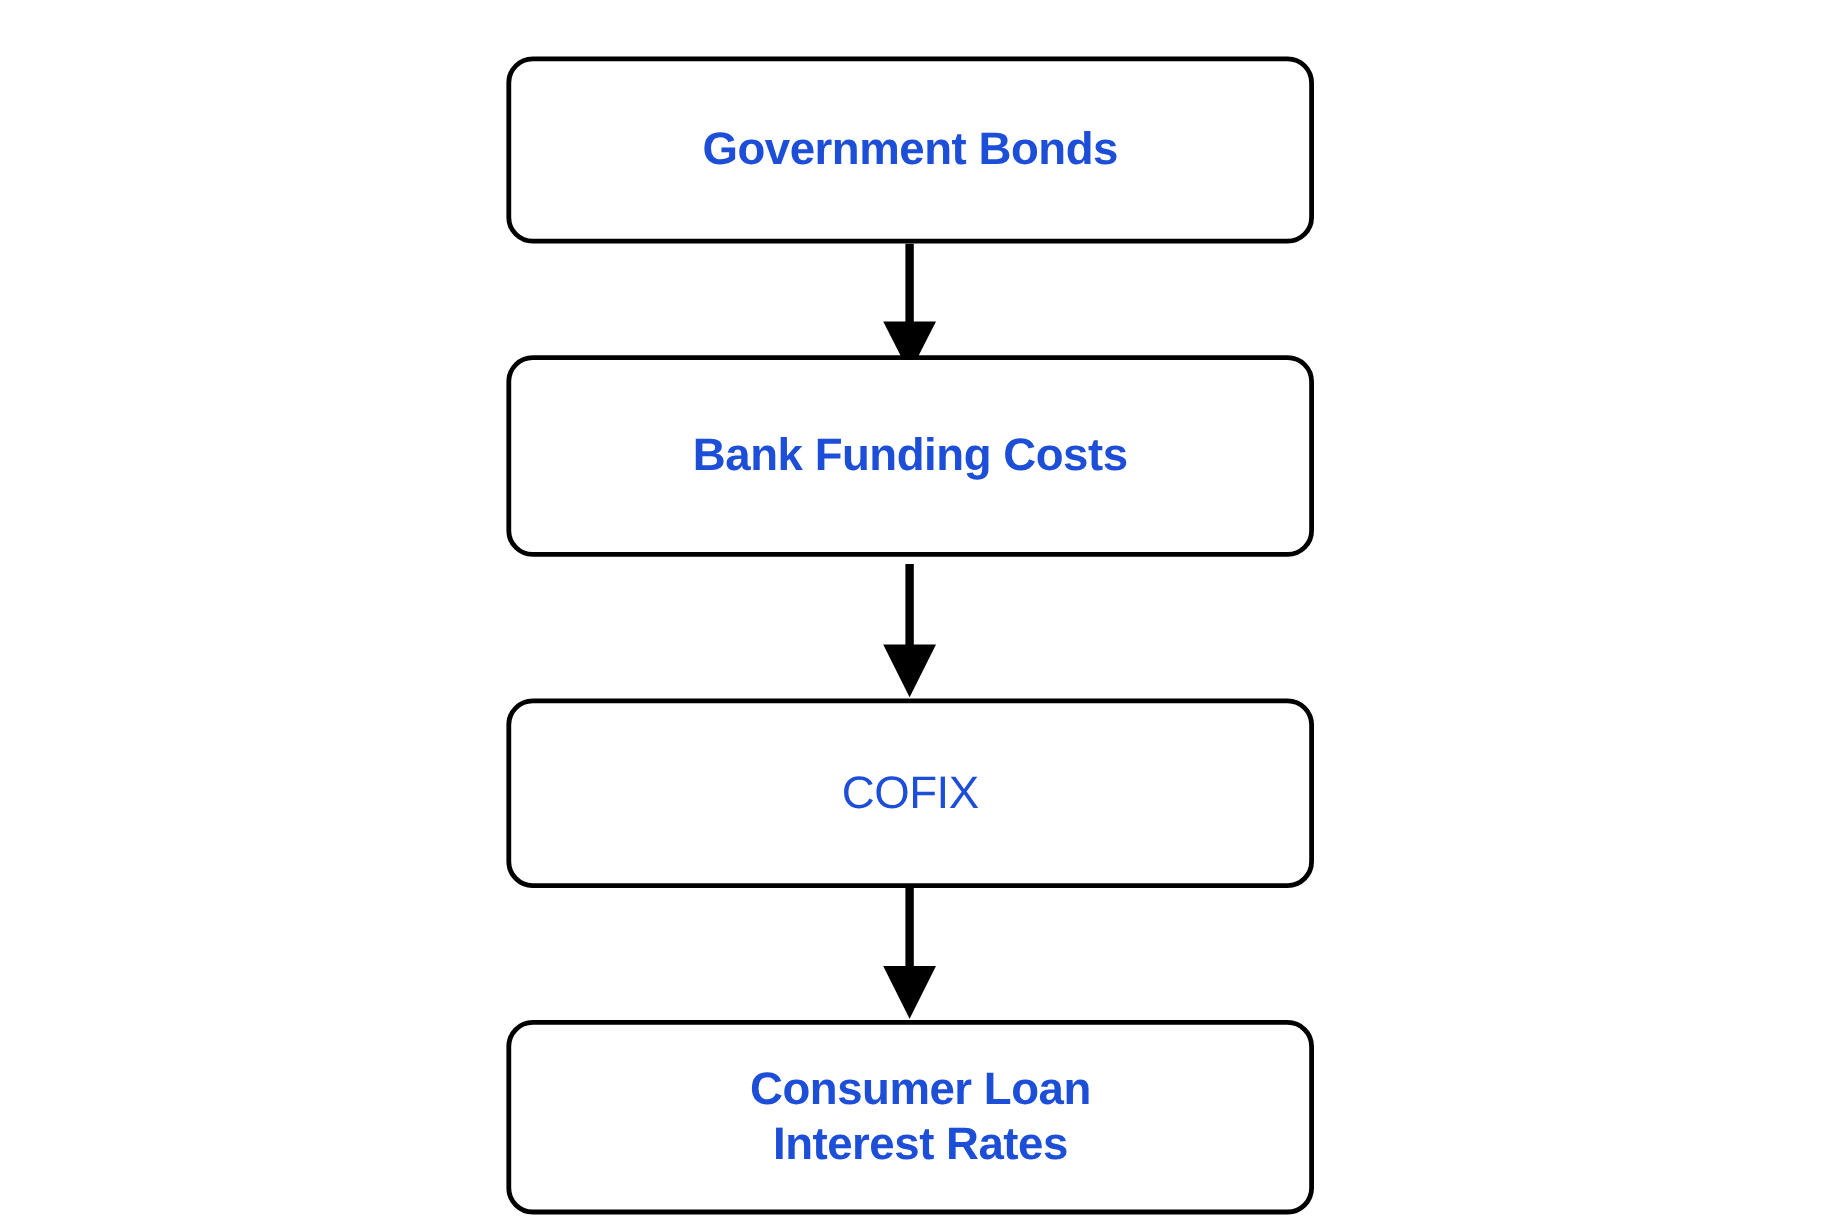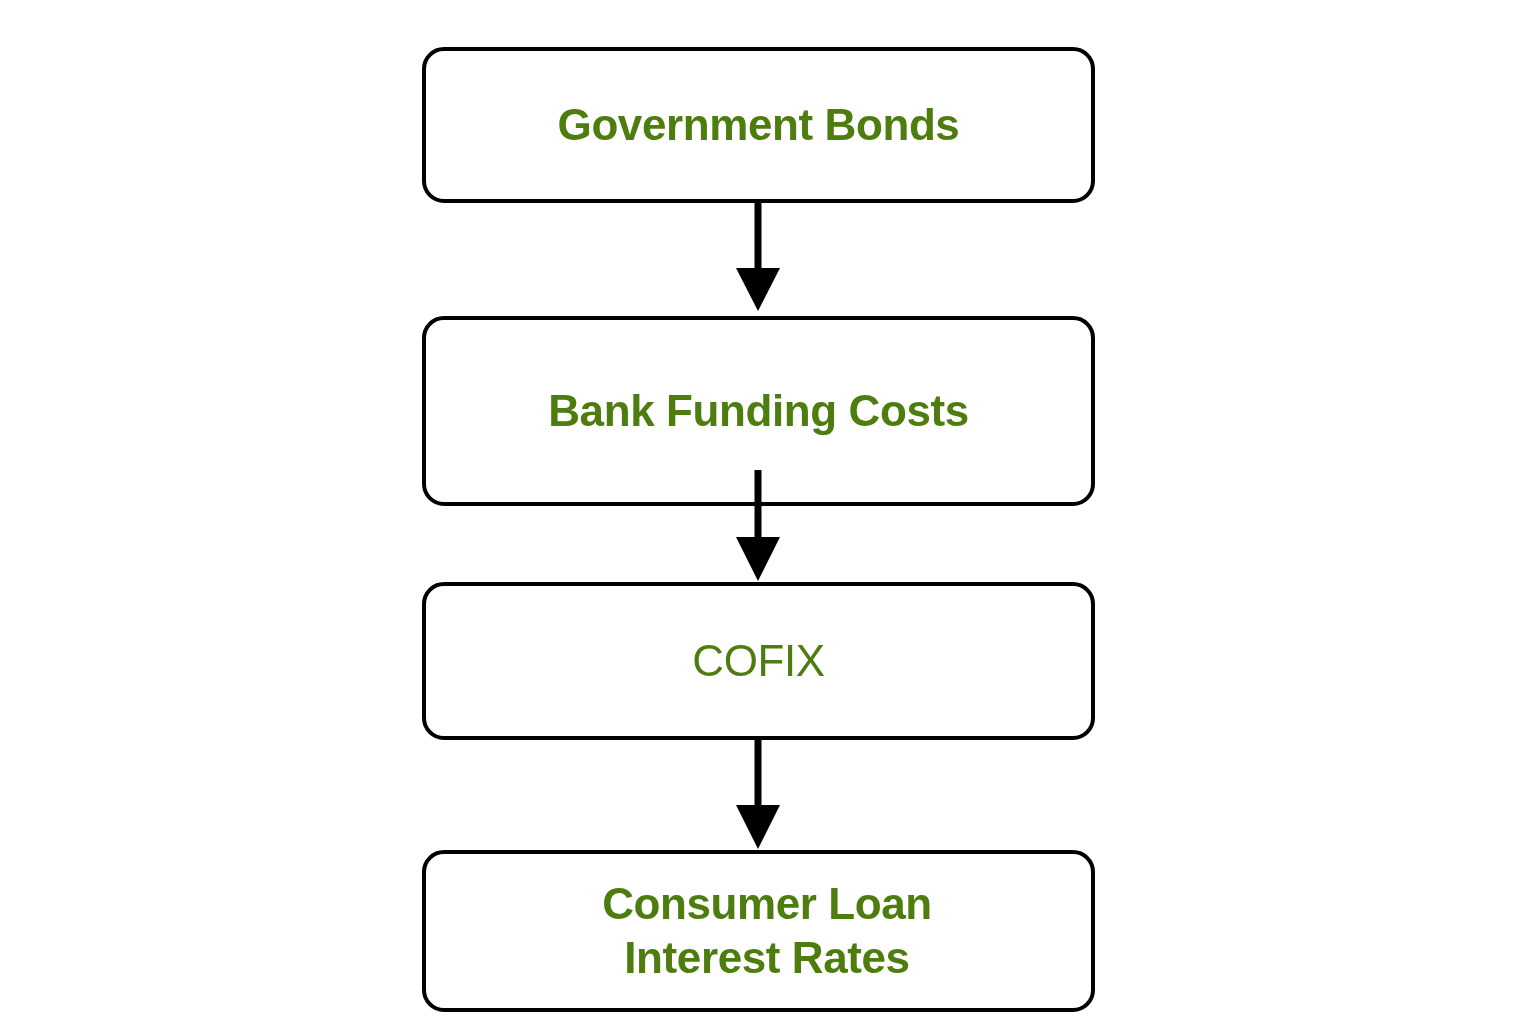--- a/index.html
+++ b/index.html
@@ -31,32 +31,32 @@
     box-sizing: border-box;
     background: #ffffff;
     border: 4px solid #000000;
     border-radius: 22px;
     display: flex;
     align-items: center;
     justify-content: center;
     text-align: center;
   }
   .node-label {
-    font-size: 44px;
+    font-size: 38px;
     line-height: 1.22;
-    color: #4d7c0f;
+    color: #1d4ed8;
     letter-spacing: -0.4px;
     white-space: pre-line;
     padding: 0 18px;
   }
   .node-label.bold   { font-weight: 700; }
   .node-label.normal { font-weight: 400; }
 
   #node-government-bonds   { top: 47px;  height: 156px; }
-  #node-bank-funding-costs { top: 316px; height: 190px; }
+  #node-bank-funding-costs { top: 296px; height: 168px; }
   #node-cofix              { top: 582px; height: 158px; }
   #node-consumer-loan-rates{ top: 850px; height: 162px; padding-left: 17px; }
 
   
   .connector {
     position: absolute;
     left: 735px;      
     width: 46px;
     overflow: visible;
   }

